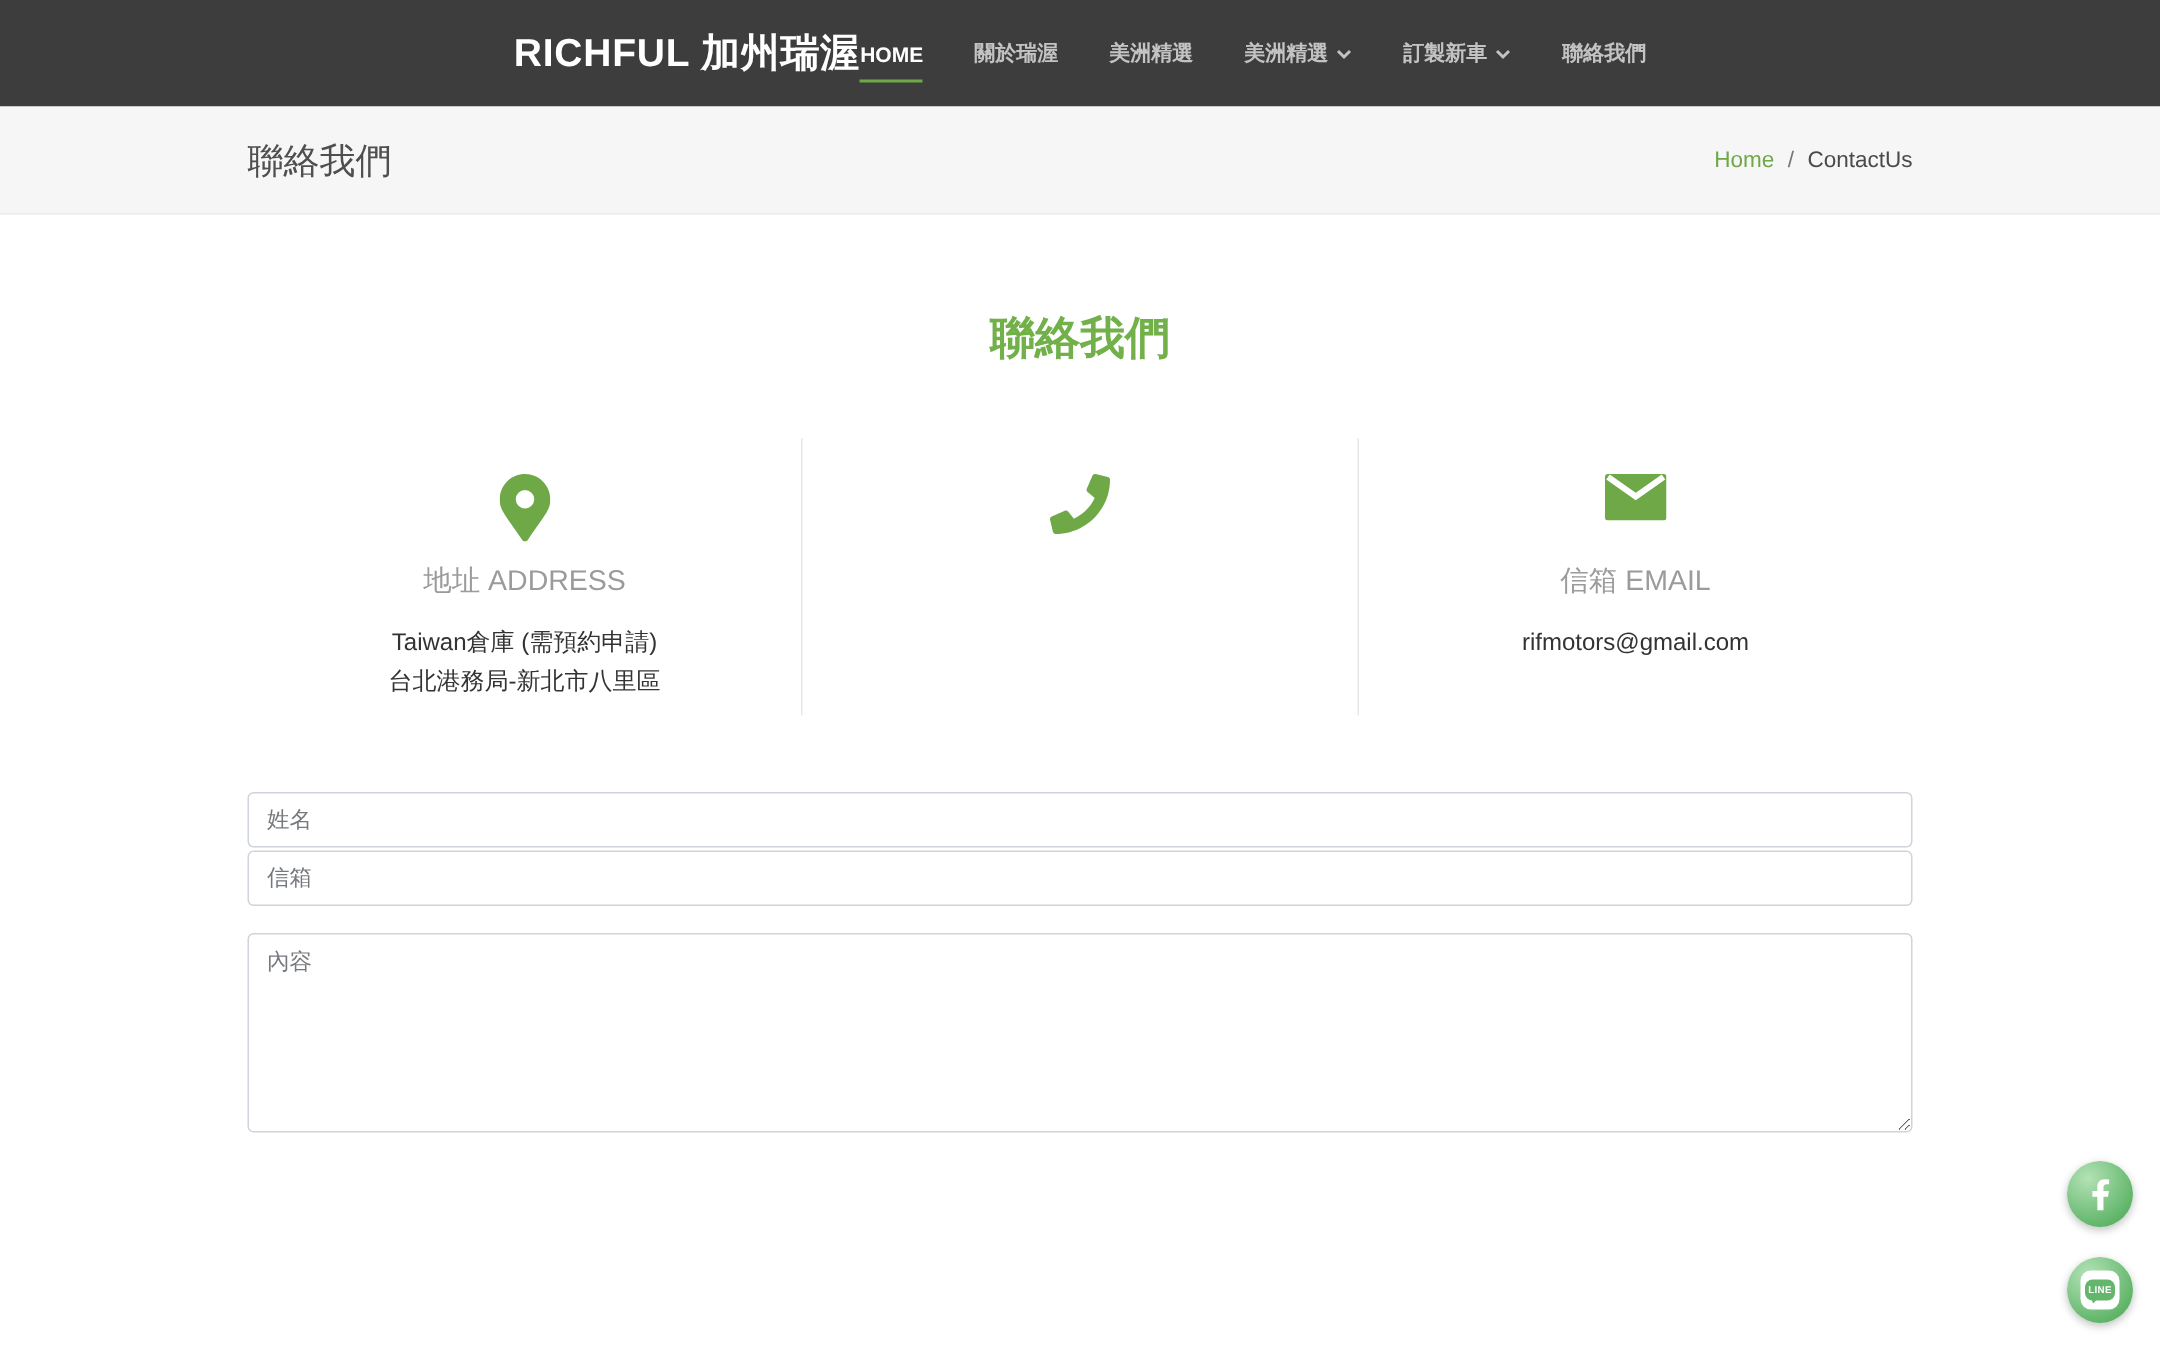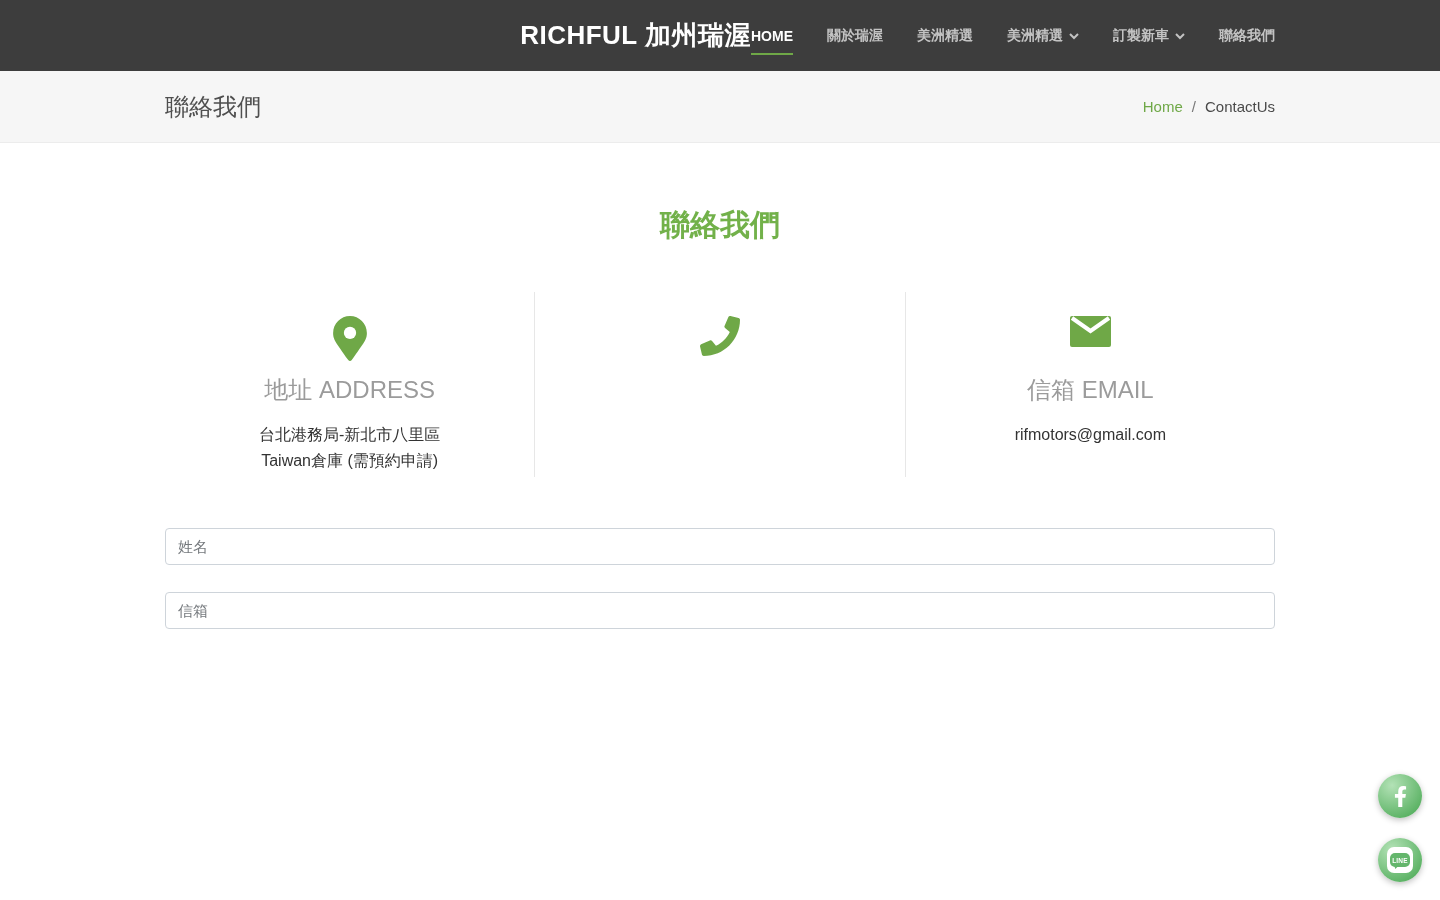--- a/index.html
+++ b/index.html
@@ -3,21 +3,21 @@
 <meta charset="utf-8">
 <style>
   * { margin: 0; padding: 0; box-sizing: border-box; }
   html, body { width: 1440px; height: 900px; overflow: hidden; background: #fff;
     font-family: "Liberation Sans", sans-serif; }
 
   .container { width: 1110px; margin: 0 auto; }
 
   
   .header { height: 71px; background: #3d3d3d; display: flex; align-items: center; }
-  .header-inner { display: flex; align-items: center; justify-content: flex-end; }
+  .header-inner { display: flex; align-items: center; justify-content: center; }
   .logo { color: #ffffff; font-size: 26px; font-weight: bold; letter-spacing: .5px; cursor: pointer; }
   .nav { display: flex; align-items: center; gap: 34px; }
   .nav-item { position: relative; display: flex; align-items: center; gap: 6px;
     color: #c3c3c3; font-size: 14px; font-weight: 600; text-decoration: none; cursor: pointer; }
   .nav-item.active { color: #ffffff; font-weight: bold; }
   .nav-item.active::after { content: ""; position: absolute; left: 0; right: 0; bottom: -11px;
     height: 2px; background: #6fa847; }
   .caret { display: inline-flex; margin-top: 2px; }
 
   
@@ -30,27 +30,27 @@
   .crumb-sep { color: #777; }
 
   
   .main { padding-top: 62px; }
   .section-title { text-align: center; font-size: 30px; font-weight: bold; color: #72b14a; }
 
   .contact-cols { display: flex; margin-top: 46px; min-height: 185px; }
   .contact-col { flex: 1; text-align: center; padding-top: 24px; }
   .contact-col + .contact-col { border-left: 1px solid #e7e7e7; }
   .icon-wrap { height: 46px; display: flex; align-items: flex-start; justify-content: center; }
-  .col-label { margin-top: 12px; font-size: 24px; color: #9b9b9b; }
+  .col-label { margin-top: 12px; font-size: 19px; color: #9b9b9b; }
   .col-lines { margin-top: 16px; font-size: 16px; color: #333; line-height: 1.65; }
 
   .note { margin-top: 94px; text-align: center; font-size: 17px; color: #555; }
 
   .contact-form { margin-top: 51px; }
-  .form-row { display: flex; gap: 27px; margin-bottom: 27px; }
+  .form-row { display: flex; gap: 27px; margin-bottom: 2px; }
   .form-row .field-half { flex: 1; }
   input.txt, textarea.txt { width: 100%; border: 1px solid #ced4da; border-radius: 4px;
     font-family: "Liberation Sans", sans-serif; font-size: 15px; color: #495057;
     background: #fff; outline: none; }
   input.txt { height: 37px; padding: 0 12px; }
   input.txt::placeholder, textarea.txt::placeholder { color: #75797d; opacity: 1; }
   textarea.txt { height: 133px; padding: 9px 12px; resize: both; display: block; }
   .field-full { margin-bottom: 18px; }
 
   
@@ -124,22 +124,22 @@
   <div class="contact-cols container">
     <div class="contact-col">
       <div class="icon-wrap">
         <svg width="34" height="45" viewBox="0 0 384 512">
             <path fill="#6fa847" d="M172.268 501.67C26.97 291.031 0 269.413 0 192 0 85.961 85.961 0 192 0s192 85.961 192 192c0 77.413-26.97 99.031-172.268 309.67-9.535 13.774-29.93 13.773-39.464 0z"></path>
             <circle cx="192" cy="192" r="70" fill="#ffffff"></circle>
           </svg>
       </div>
       <div class="col-label">地址 ADDRESS</div>
       <div class="col-lines">
+        <p>Taiwan倉庫 (需預約申請)</p>
         <p>台北港務局-新北市八里區</p>
-        <p>Taiwan倉庫 (需預約申請)</p>
       </div>
     </div>
 
     <div class="contact-col">
       <div class="icon-wrap">
         <svg width="40" height="40" viewBox="0 0 512 512">
             <path fill="#6fa847" d="M493.4 24.6l-104-24c-11.3-2.6-22.9 3.3-27.5 13.9l-48 112c-4.2 9.8-1.4 21.3 6.9 28l60.6 49.6c-36 76.7-98.9 140.5-177.2 177.2l-49.6-60.6c-6.8-8.3-18.2-11.1-28-6.9l-112 48C3.9 366.5-2 378.1.6 389.4l24 104C27.1 504.2 36.7 512 48 512c256.1 0 464-207.5 464-464 0-11.2-7.7-20.9-18.6-23.4z"></path>
           </svg>
       </div>
       <div class="col-lines">
@@ -161,20 +161,21 @@
   </div>
 
 
   <form class="contact-form container">
     <div class="form-row">
       <input class="txt field-half" type="text" placeholder="姓名" style="">
     </div>
     <div class="field-full">
       <input class="txt" type="text" placeholder="信箱" style="">
     </div>
+    <textarea class="txt" placeholder="內容" style=""></textarea>
   </form>
 </main>
 
 <div class="floaters">
   <a class="float-btn">
     <span style="display:flex">
       <svg width="13" height="23" viewBox="0 0 320 512">
           <path fill="#ffffff" d="M279.14 288l14.22-92.66h-88.91v-60.13c0-25.35 12.42-50.06 52.24-50.06h40.42V6.26S260.43 0 225.36 0c-73.22 0-121.08 44.38-121.08 124.72v70.62H22.89V288h81.39v224h100.17V288z"></path>
         </svg>
     </span>

